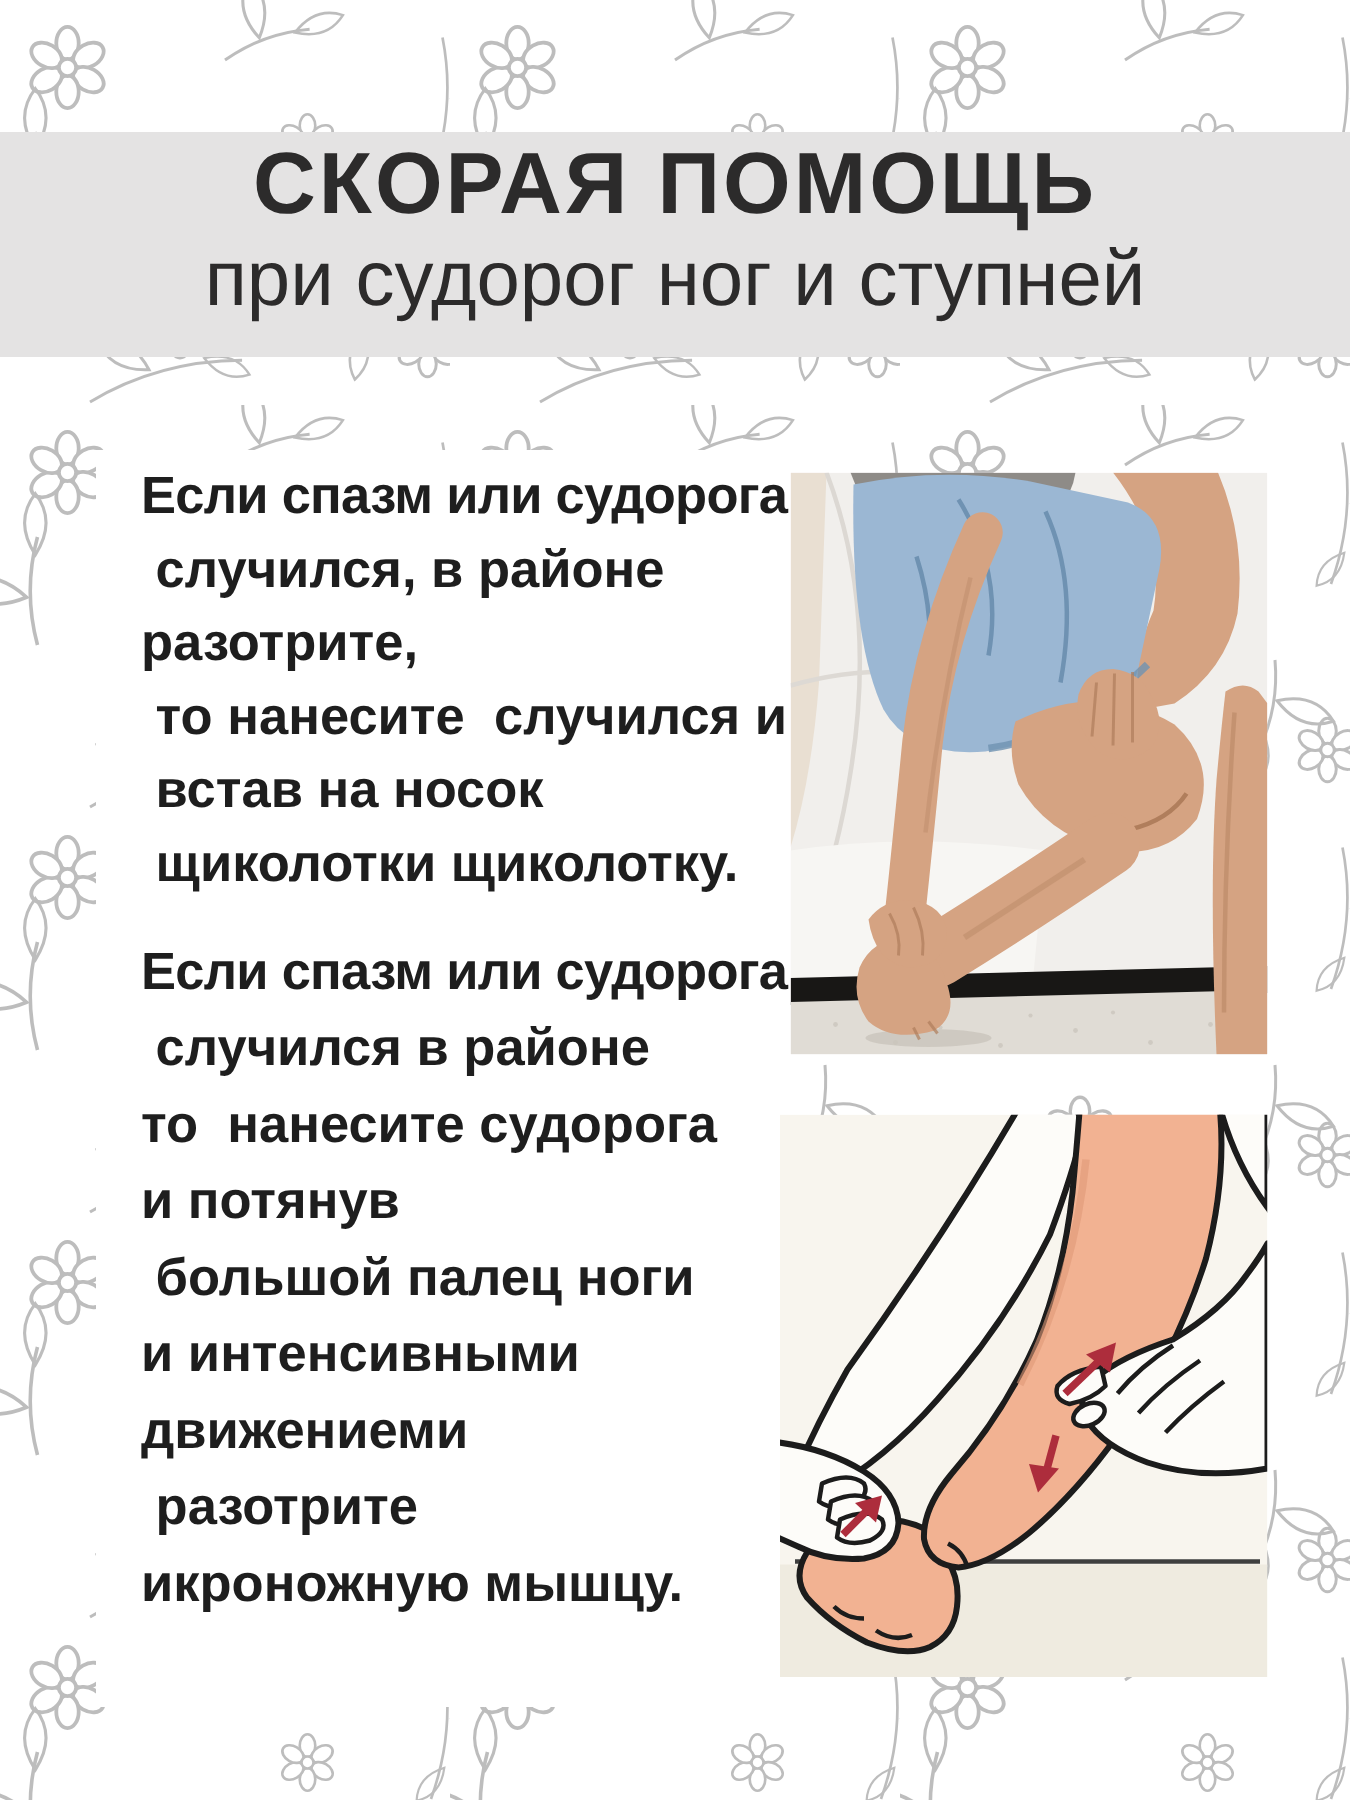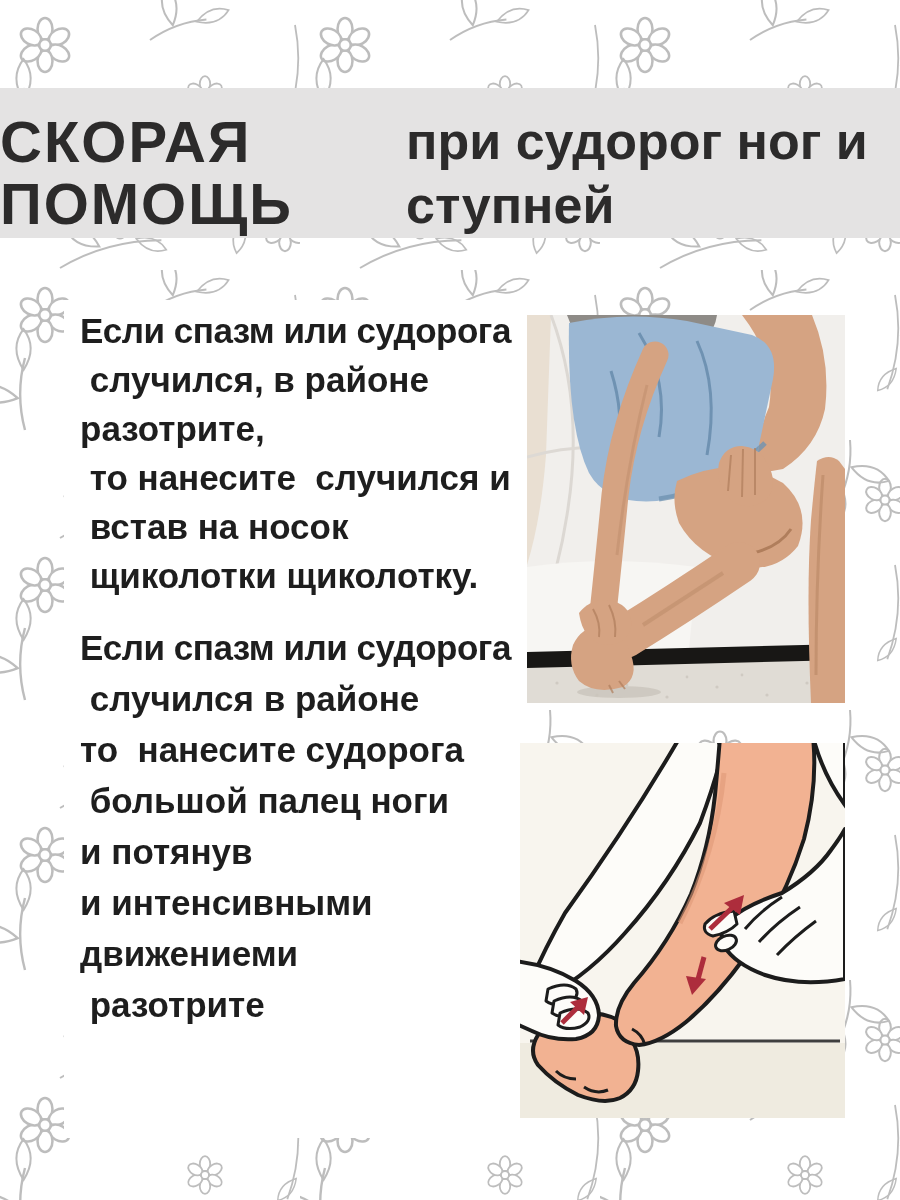--- a/index.html
+++ b/index.html
@@ -10,25 +10,25 @@
     --photo_denim:#9bb7d3; --photo_denim_dark:#6f92b2; --photo_shirt:#8e8b87;
     --illo_bg:#f8f5ee; --illo_bg_low:#efebe0; --illo_white:#fdfcf9; --illo_skin:#f2b292;
     --illo_skin_shadow:#e09a78; --outline:#1c1c1c; --arrow_red:#ad2d3c; --ground_line:#3f3f3f;
   }
   *{margin:0;padding:0;box-sizing:border-box}
   html,body{width:900px;height:1200px;}
   body{position:relative;width:900px;height:1200px;background:var(--page_bg);
        font-family:"Liberation Sans","DejaVu Sans",sans-serif;overflow:hidden;}
   .bg-pattern{position:absolute;left:0;top:0;width:900px;height:1200px;z-index:0;}
   .banner{position:absolute;left:0;top:88px;width:900px;height:150px;background:var(--banner_bg);
-          z-index:2;display:flex;flex-direction:row;align-items:center;padding-top:20px;}
+          z-index:2;display:flex;flex-direction:column;align-items:center;padding-top:4px;}
   .banner .t1{font-size:58px;font-weight:700;letter-spacing:2px;color:var(--banner_text);line-height:62px;}
-  .banner .t2{font-size:52px;font-weight:700;letter-spacing:0;color:var(--banner_text);line-height:64px;}
+  .banner .t2{font-size:52px;font-weight:400;letter-spacing:0;color:var(--banner_text);line-height:64px;}
   .text-panel{position:absolute;left:64px;top:300px;width:464px;height:838px;background:var(--panel_bg);z-index:1;}
-  .block{position:absolute;left:80px;z-index:3;color:var(--body_text);}
+  .block{position:absolute;left:94px;z-index:3;color:var(--body_text);}
   .block1{top:306px;}
   .block2{top:622px;}
   .line{font-size:35px;line-height:49px;white-space:pre;font-weight:bold;}
   .block2 .line{line-height:51px;}
   .heading{font-weight:700;letter-spacing:-0.5px;}
   .photo-frame{position:absolute;left:527px;top:315px;width:318px;height:388px;z-index:2;overflow:hidden;}
   .illo-frame{position:absolute;left:520px;top:743px;width:325px;height:375px;z-index:2;overflow:hidden;}
   svg{display:block}
 </style>
 </head>
@@ -87,25 +87,26 @@
   <div class="line">разотрите,</div>
   <div class="line"> то нанесите  случился и</div>
   <div class="line"> встав на носок</div>
   <div class="line"> щиколотки щиколотку.</div>
 </div>
 
 <div class="block block2">
   <div class="line heading">Если спазм или судорога</div>
   <div class="line"> случился в районе</div>
   <div class="line">то  нанесите судорога</div>
+  <div class="line">и потянув</div>
   <div class="line"> большой палец ноги</div>
-  <div class="line">и потянув</div>
   <div class="line">и интенсивными</div>
   <div class="line">движениеми</div>
   <div class="line"> разотрите</div>
+  <div class="line">икроножную мышцу.</div>
 </div>
 
 <div class="photo-frame">
 <svg width="318" height="388" viewBox="0 0 318 388" xmlns="http://www.w3.org/2000/svg">
   <rect width="318" height="388" style="fill:var(--photo_couch)"></rect>
 
   <path d="M0,0 L24,0 L19,140 Q14,205 0,250 Z" style="fill:var(--photo_floor)"></path>
   <path d="M24,0 Q58,90 40,200 Q32,252 14,302" style="stroke:#dcd8d3;fill:none" stroke-width="3"></path>
 
   <path d="M0,142 Q70,122 150,144" style="stroke:#ddd9d4;fill:none" stroke-width="3"></path>

